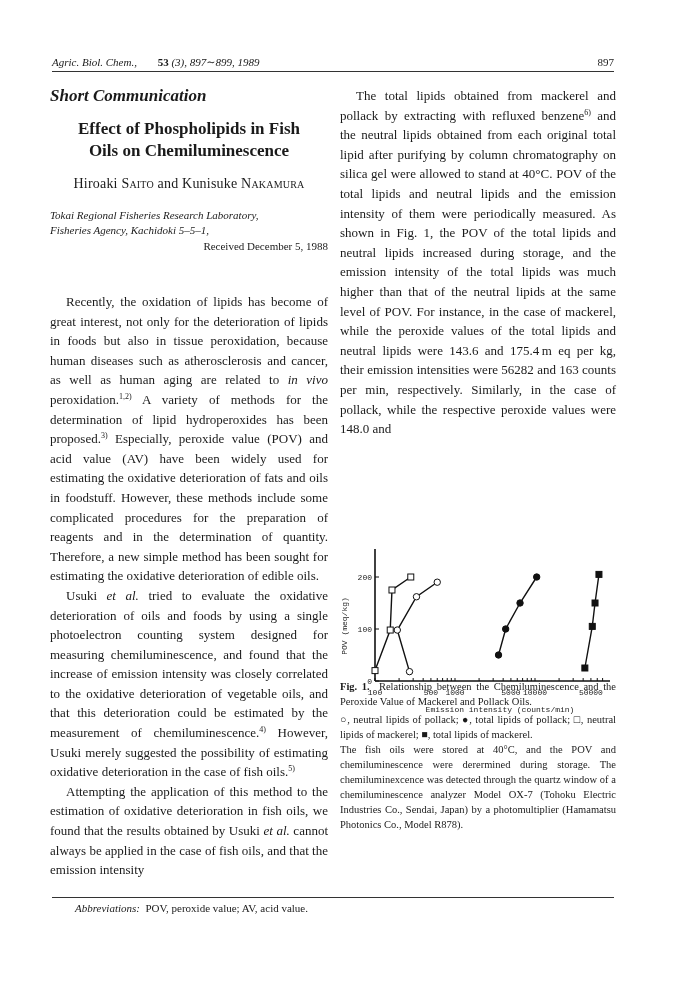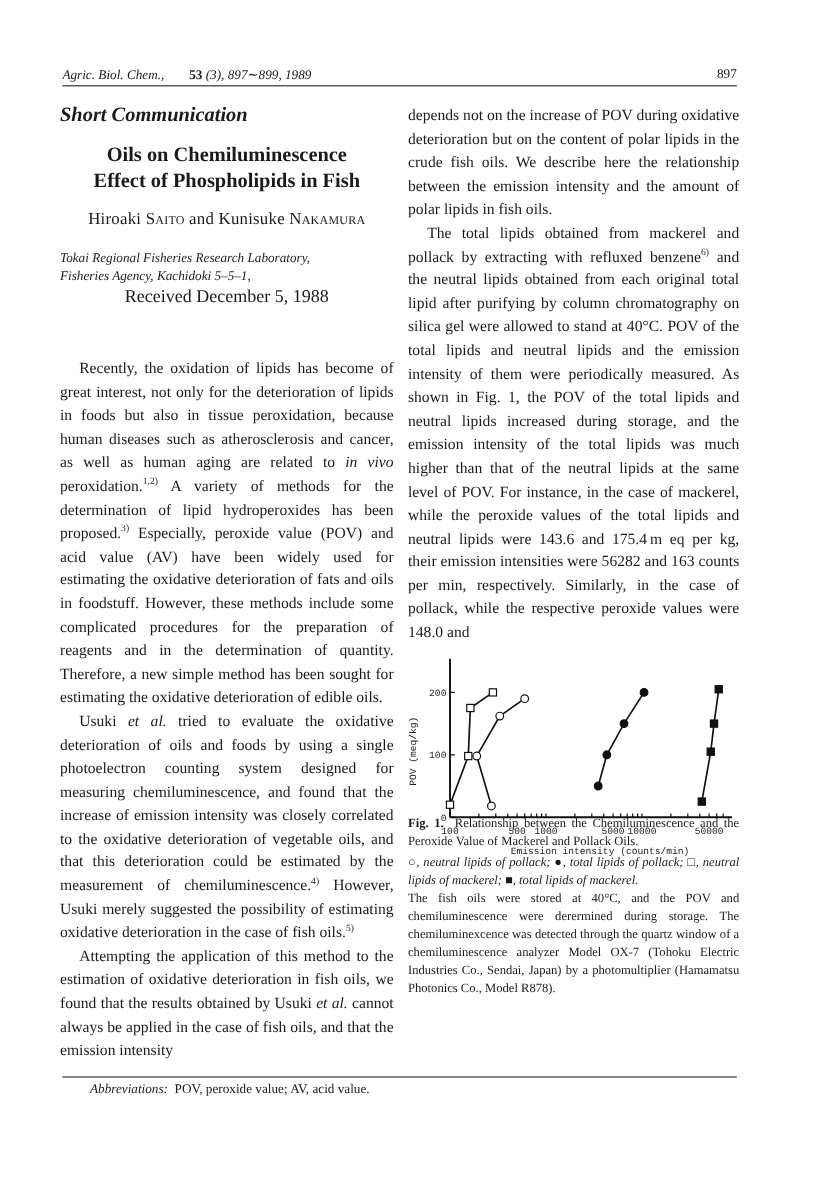--- a/index.html
+++ b/index.html
@@ -13,72 +13,71 @@
   .header-rule { position:absolute; left:52px; top:71px; width:562px; height:1px; background:#333; }
 
   .col-left { position:absolute; left:50px; top:86px; width:278px; }
   .col-right { position:absolute; left:340px; top:86px; width:276px; }
 
   .section-label { font-weight:bold; font-style:italic; font-size:17px; margin:0 0 12px 0; }
   .title { font-weight:bold; font-size:17px; text-align:center; line-height:22px; margin:0 0 14px 0; }
   .authors { font-size:14px; text-align:center; margin:0 0 16px 0; letter-spacing:0.2px; }
   .authors .sc { font-variant:small-caps; }
   .affil { font-size:11px; font-style:italic; line-height:15px; }
-  .received { font-size:15px; text-align:center; margin-top:2px; }
+  .received { font-size:11px; text-align:right; margin-top:2px; }
 
   .body-text { font-size:13px; line-height:19.6px; text-align:justify; margin:0; }
   .body-text p { margin:0; text-indent:16px; }
   .body-text p.noindent { text-indent:0; }
   .body-text i { font-style:italic; }
   sup { font-size:8px; line-height:0; }
 
   .footnote-rule { position:absolute; left:52px; top:897px; width:562px; height:1px; background:#333; }
   .footnote { position:absolute; left:75px; top:902px; font-size:11px; }
   .footnote i { font-style:italic; }
 
   .figure { position:absolute; left:330px; top:538px; width:300px; height:180px; }
   .figure svg { position:absolute; left:0; top:0; }
   .caption { position:absolute; left:340px; top:679px; width:276px; font-size:10.5px;
              line-height:15px; text-align:justify; }
   .caption p { margin:0; }
   .caption .figno { font-weight:bold; }
-  .caption .legend { margin-top:3px;font-style:italic; }
+  .caption .legend { margin-top:3px; }
 </style>
 </head>
 <body>
 
 <div class="header">
   <span class="journal"><span>Agric. Biol. Chem.,</span> <b>53</b> <span>(3), 897∼899, 1989</span></span>
   <span class="pageno">897</span>
 </div>
 <div class="header-rule"></div>
 
 <div class="col-left">
   <div class="section-label">Short Communication</div>
   <div class="title">
+    <div>Effect of Phospholipids in Fish</div>
     <div>Oils on Chemiluminescence</div>
-    <div>Effect of Phospholipids in Fish</div>
   </div>
   <div class="authors"><span>Hiroaki </span><span class="sc">Saito</span><span> and Kunisuke </span><span class="sc">Nakamura</span></div>
   <div class="affil">
     <div>Tokai Regional Fisheries Research Laboratory,</div>
     <div>Fisheries Agency, Kachidoki 5–5–1,</div>
   </div>
   <div class="received">Received December 5, 1988</div>
 
   <div class="body-text" style="margin-top:40px;">
     <p><span>Recently, the oxidation of lipids has become of great interest, not only for the deterioration of lipids in foods but also in tissue peroxidation, because human diseases such as atherosclerosis and cancer, as well as human aging are related to </span><i>in vivo</i><span> peroxidation.</span><sup>1,2)</sup><span> A variety of methods for the determination of lipid hydroperoxides has been proposed.</span><sup>3)</sup><span> Especially, peroxide value (POV) and acid value (AV) have been widely used for estimating the oxidative deterioration of fats and oils in foodstuff. However, these methods include some complicated procedures for the preparation of reagents and in the determination of quantity. Therefore, a new simple method has been sought for estimating the oxidative deterioration of edible oils.</span></p>
     <p><span>Usuki </span><i>et al.</i><span> tried to evaluate the oxidative deterioration of oils and foods by using a single photoelectron counting system designed for measuring chemiluminescence, and found that the increase of emission intensity was closely correlated to the oxidative deterioration of vegetable oils, and that this deterioration could be estimated by the measurement of chemiluminescence.</span><sup>4)</sup><span> However, Usuki merely suggested the possibility of estimating oxidative deterioration in the case of fish oils.</span><sup>5)</sup></p>
     <p><span>Attempting the application of this method to the estimation of oxidative deterioration in fish oils, we found that the results obtained by Usuki </span><i>et al.</i><span> cannot always be applied in the case of fish oils, and that the emission intensity</span></p>
   </div>
 </div>
 
 <div class="col-right">
   <div class="body-text">
-    <p class="noindent">depends not on the increase of POV during oxidative deterioration but on the content of polar lipids in the crude fish oils. We describe here the relationship between the emission intensity and the amount of polar lipids in fish oils.</p>
     <p><span>The total lipids obtained from mackerel and pollack by extracting with refluxed benzene</span><sup>6)</sup><span> and the neutral lipids obtained from each original total lipid after purifying by column chromatography on silica gel were allowed to stand at 40°C. POV of the total lipids and neutral lipids and the emission intensity of them were periodically measured. As shown in Fig. 1, the POV of the total lipids and neutral lipids increased during storage, and the emission intensity of the total lipids was much higher than that of the neutral lipids at the same level of POV. For instance, in the case of mackerel, while the peroxide values of the total lipids and neutral lipids were 143.6 and 175.4 m eq per kg, their emission intensities were 56282 and 163 counts per min, respectively. Similarly, in the case of pollack, while the respective peroxide values were 148.0 and</span></p>
   </div>
 </div>
 
 <div class="figure">
   <svg id="chart" width="300" height="180" viewBox="0 0 300 180">
       <line x1="45" y1="11" x2="45" y2="143" stroke="#111" stroke-width="1.6"></line>
       <line x1="45" y1="143" x2="280" y2="143" stroke="#111" stroke-width="1.6"></line>
       <line x1="45" y1="143" x2="45" y2="140" stroke="#111" stroke-width="1"></line>
       <line x1="69.0823996531185" y1="143" x2="69.0823996531185" y2="140" stroke="#111" stroke-width="1"></line>

